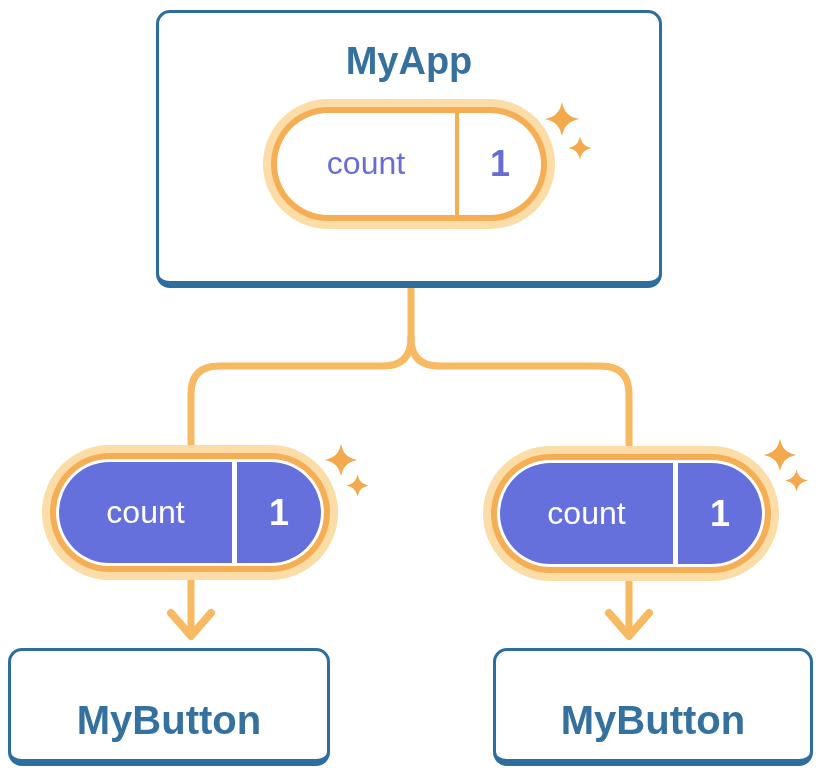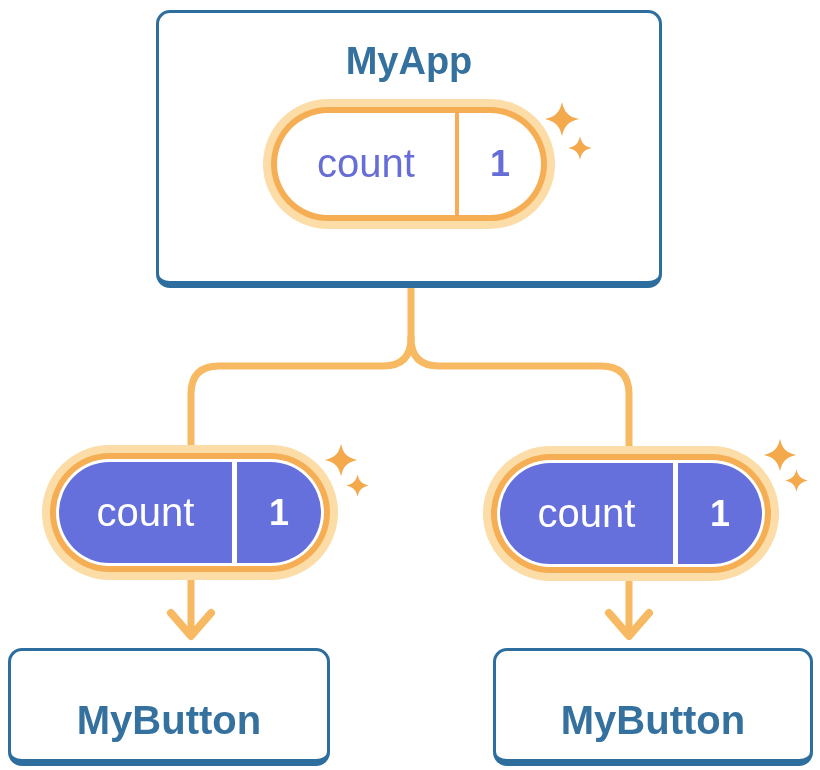--- a/index.html
+++ b/index.html
@@ -40,21 +40,21 @@
   .leaf-left{left:8px;top:648px;width:322px;height:118px;}
   .leaf-right{left:493px;top:648px;width:320px;height:118px;}
   .leaf-title{font-size:40px;font-weight:600;color:var(--card-text);margin-top:31px;}
 
   
   .pill-halo{background:var(--pill-halo);border-radius:999px;padding:8px;box-sizing:border-box;z-index:2;}
   .pill-ring{background:var(--pill-ring);border-radius:999px;padding:6px;height:100%;box-sizing:border-box;}
   .pill-body{background:#fff;border-radius:999px;height:100%;box-sizing:border-box;
     display:flex;align-items:stretch;overflow:hidden;}
   .cell{display:flex;align-items:center;justify-content:center;}
-  .cell.label{flex:1;font-size:40px;}
+  .cell.label{flex:1;font-size:32px;}
   .cell.value{font-size:36px;font-weight:700;}
   .divider{align-self:stretch;}
 
   .pill-light{width:292px;height:130px;margin-top:16px;}
   .pill-light .cell.label{color:var(--pill-text-purple);}
   .pill-light .cell.value{width:82px;color:var(--pill-text-purple);}
   .divider-orange{width:4px;background:var(--pill-ring);}
 
   .pill-purple-wrap{position:absolute;width:296px;height:135px;}
   .pill-left{left:42px;top:445px;}

